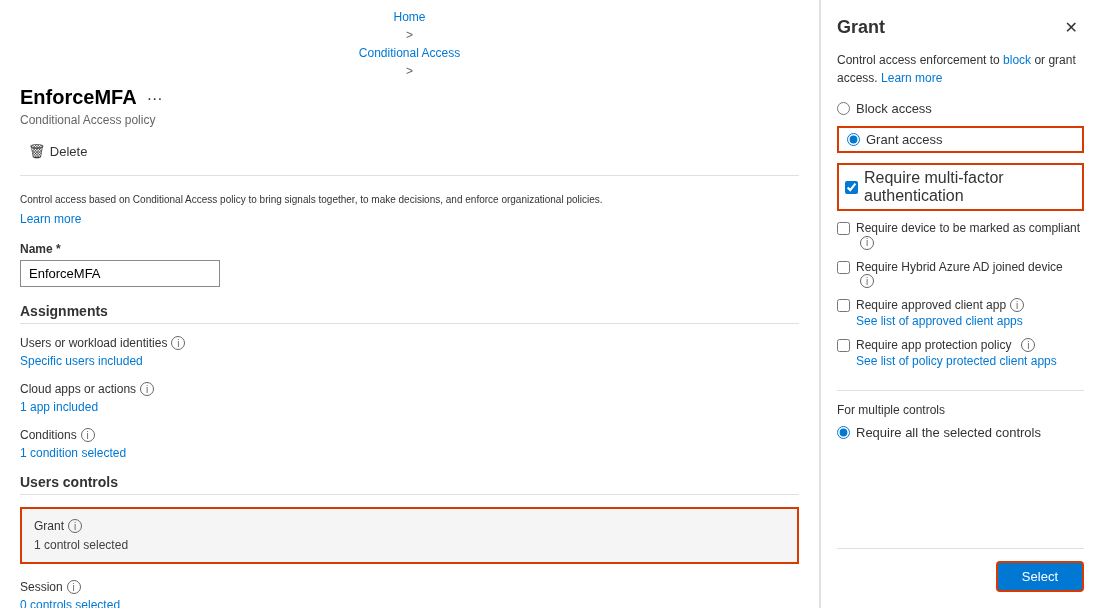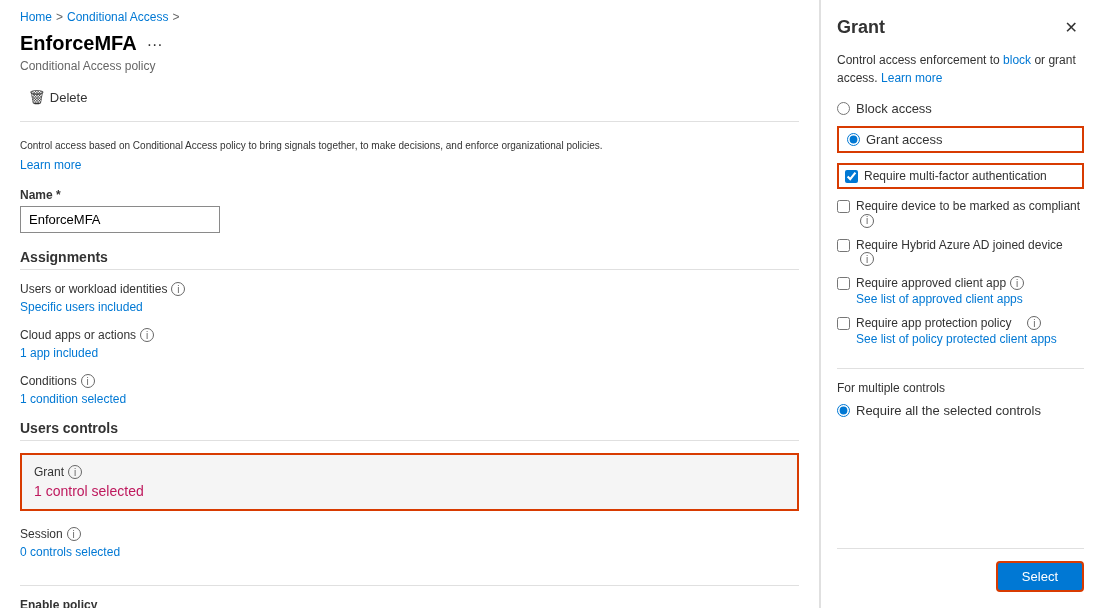--- a/index.html
+++ b/index.html
@@ -13,20 +13,21 @@
       max-width: 860px;
     }
     
     .breadcrumb {
       display: flex;
       align-items: center;
       gap: 4px;
       font-size: 12px;
       color: #0078d4;
       margin-bottom: 8px;
+      flex-direction: column;
     }
     .breadcrumb span { color: #0078d4; cursor: pointer; }
     .breadcrumb .separator { color: #666; }
     
     .page-title {
       font-size: 20px;
       font-weight: 600;
       color: #000;
       margin-bottom: 2px;
     }
@@ -139,22 +140,22 @@
     }
     .grant-box-header {
       display: flex;
       align-items: center;
       gap: 4px;
       font-size: 12px;
       color: #333;
       margin-bottom: 4px;
     }
     .grant-selected-text {
-      color: #be185d;
-      font-size: 14px;
+      color: #404040;
+      font-size: 12px;
     }
     
     .session-box {
       padding: 8px 0;
     }
     .session-label {
       font-size: 12px;
       color: #333;
       display: flex;
       align-items: center;
@@ -398,21 +399,21 @@
     <label for="block">Block access</label>
   </div>
 
   <div class="grant-access-box">
     <input type="radio" name="grant-type" id="grant" checked="" style="accent-color: rgb(0, 120, 212);">
     <label for="grant" style="font-size:13px;">Grant access</label>
   </div>
 
   <div class="mfa-box">
     <input type="checkbox" id="mfa" checked="" style="accent-color: rgb(0, 120, 212);">
-    <label for="mfa" style="font-size:12px;">Require multi-factor authentication</label>
+    <label for="mfa" style="font-size:16px;">Require multi-factor authentication</label>
   </div>
 
   <div class="checkbox-option">
     <input type="checkbox" id="device" style="">
     <label for="device">
       <span>Require device to be marked as compliant</span>
       <span class="info-icon" style="display:inline-flex; margin-left:4px;">i</span>
     </label>
   </div>
 
@@ -431,21 +432,21 @@
         <span>Require approved client app</span>
         <span class="info-icon">i</span>
       </div>
       <a class="sub-link" style="margin-left:0;">See list of approved client apps</a>
     </div>
   </div>
 
   <div class="checkbox-option">
     <input type="checkbox" id="protection" style="">
     <div>
-      <div style="display:flex; align-items:flex-end; gap:16px;">
+      <div style="display:flex; align-items:flex-end; gap:10px;">
         <span>Require app protection policy</span>
         <span class="info-icon">i</span>
       </div>
       <a class="sub-link" style="margin-left:0;">See list of policy protected client apps</a>
     </div>
   </div>
 
   <hr class="divider">
 
   <div class="multiple-controls-label">For multiple controls</div>

